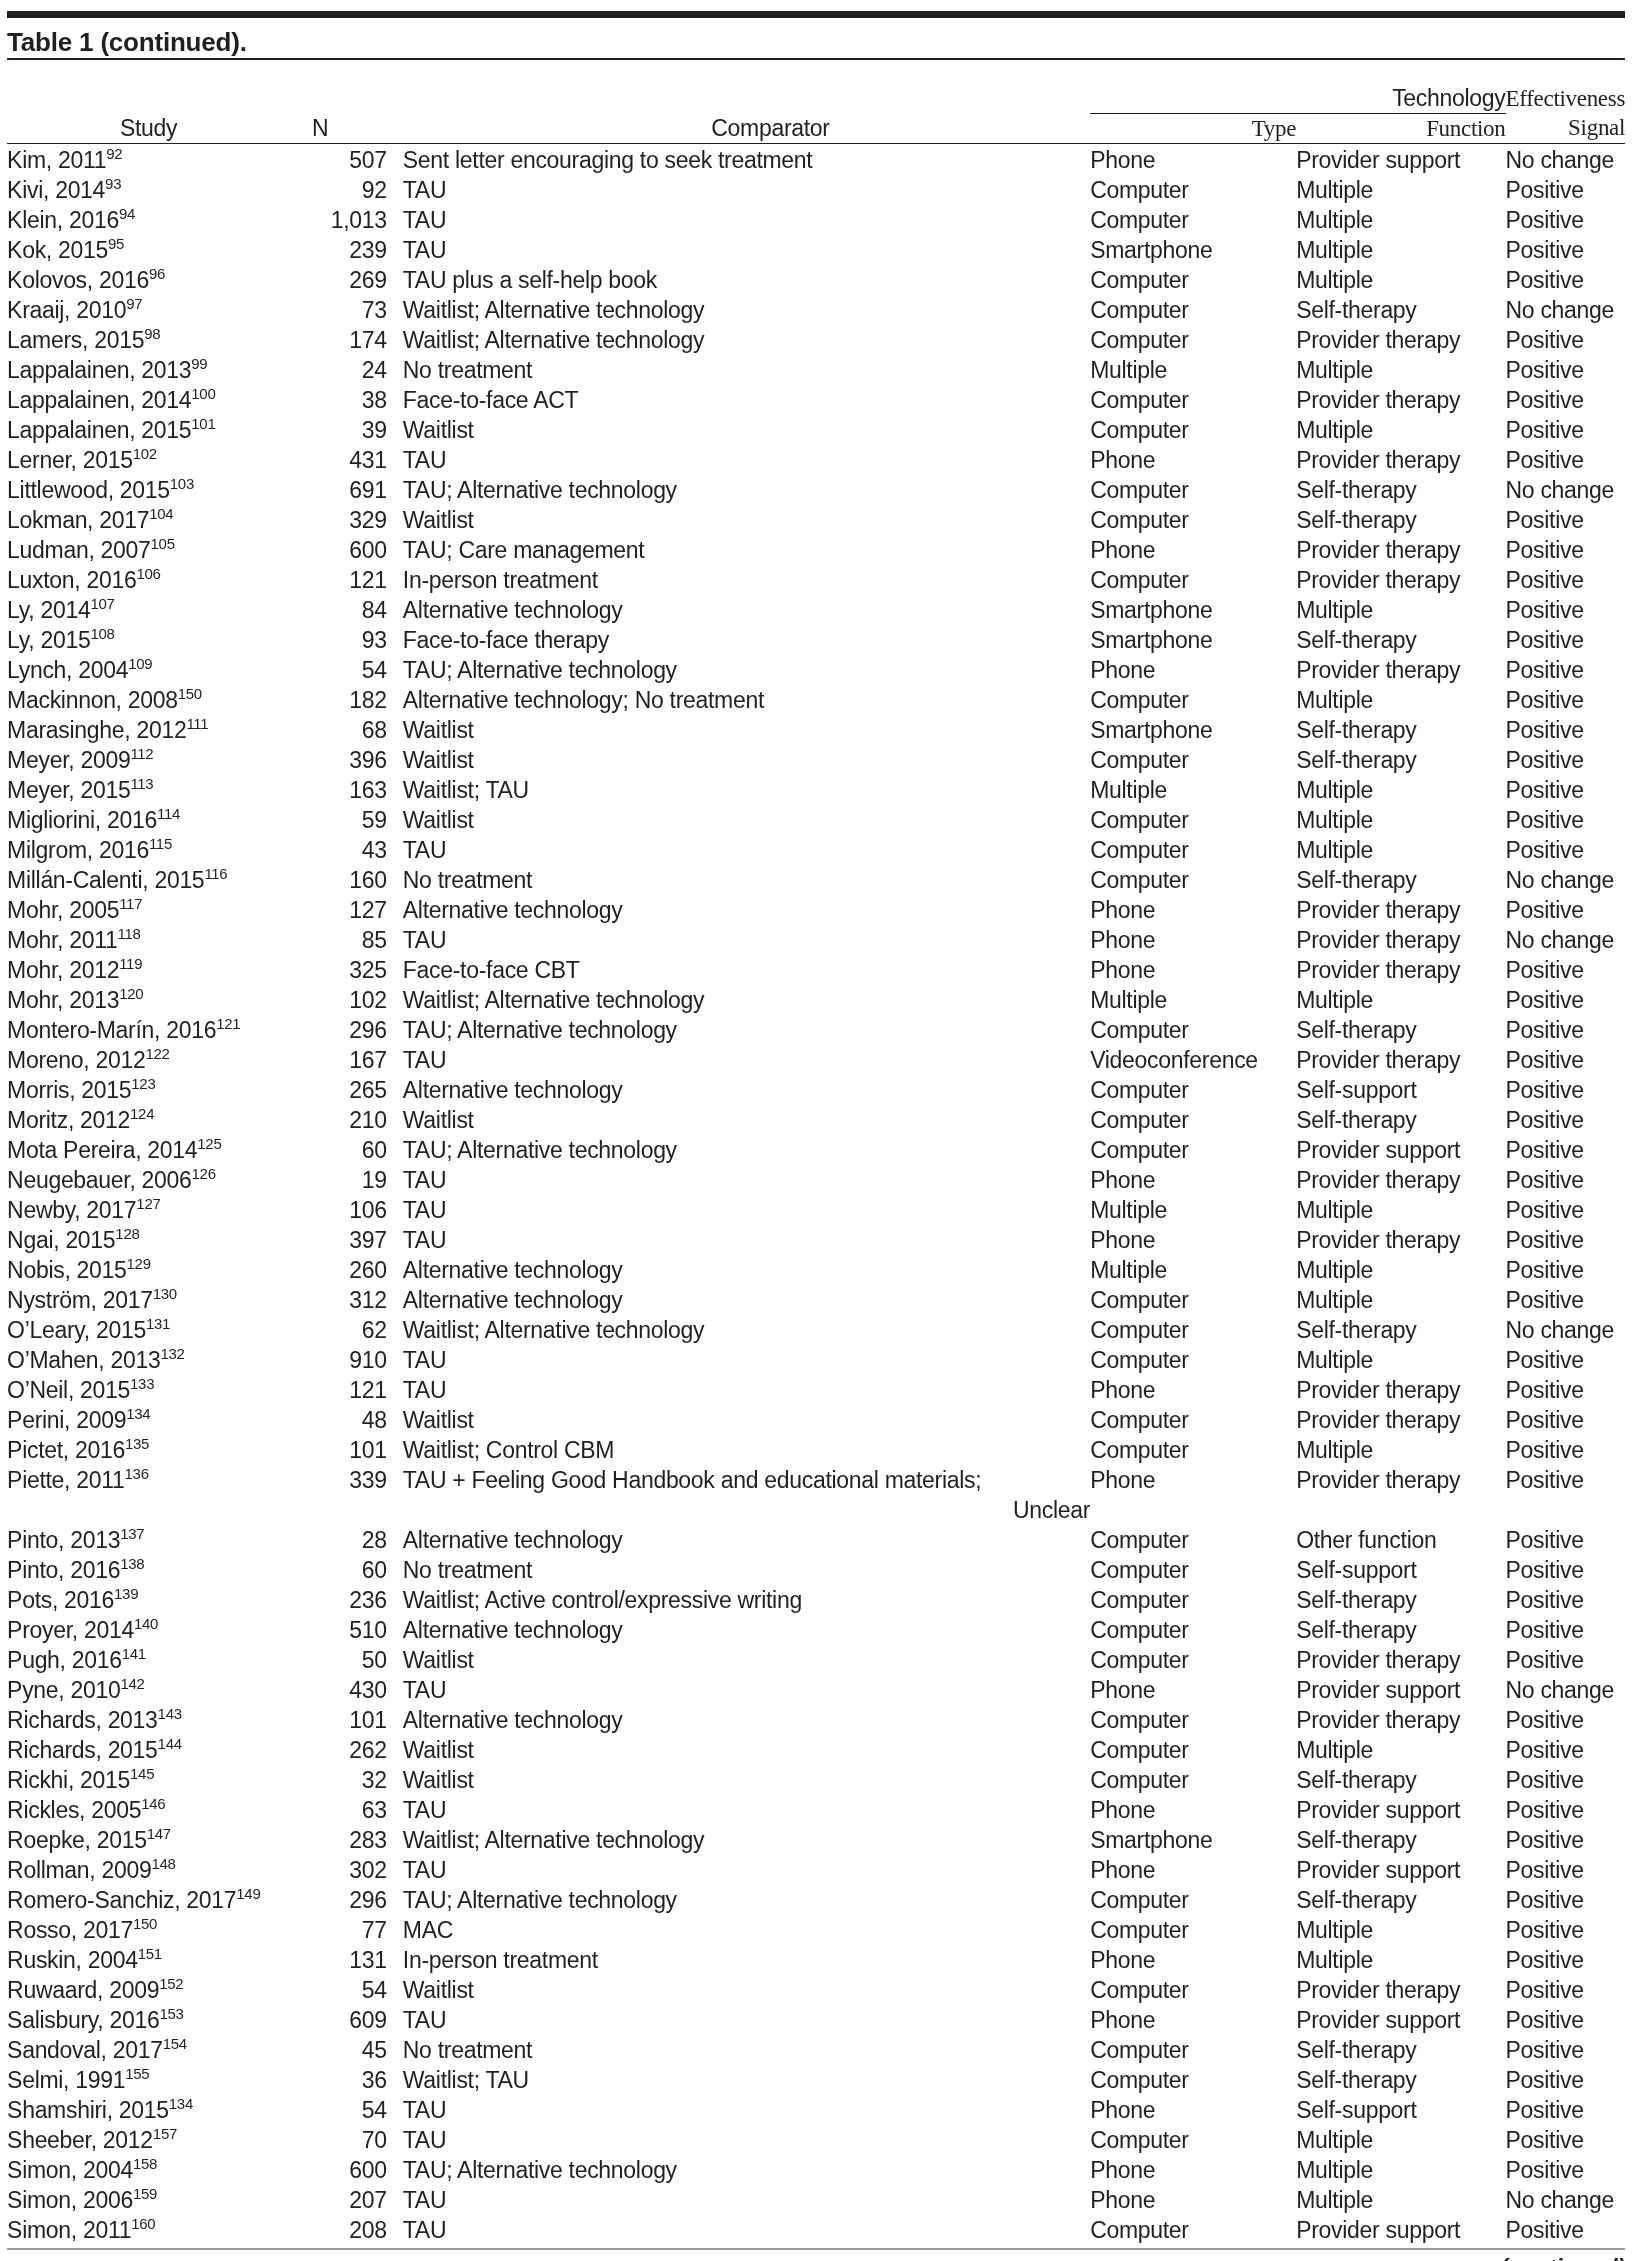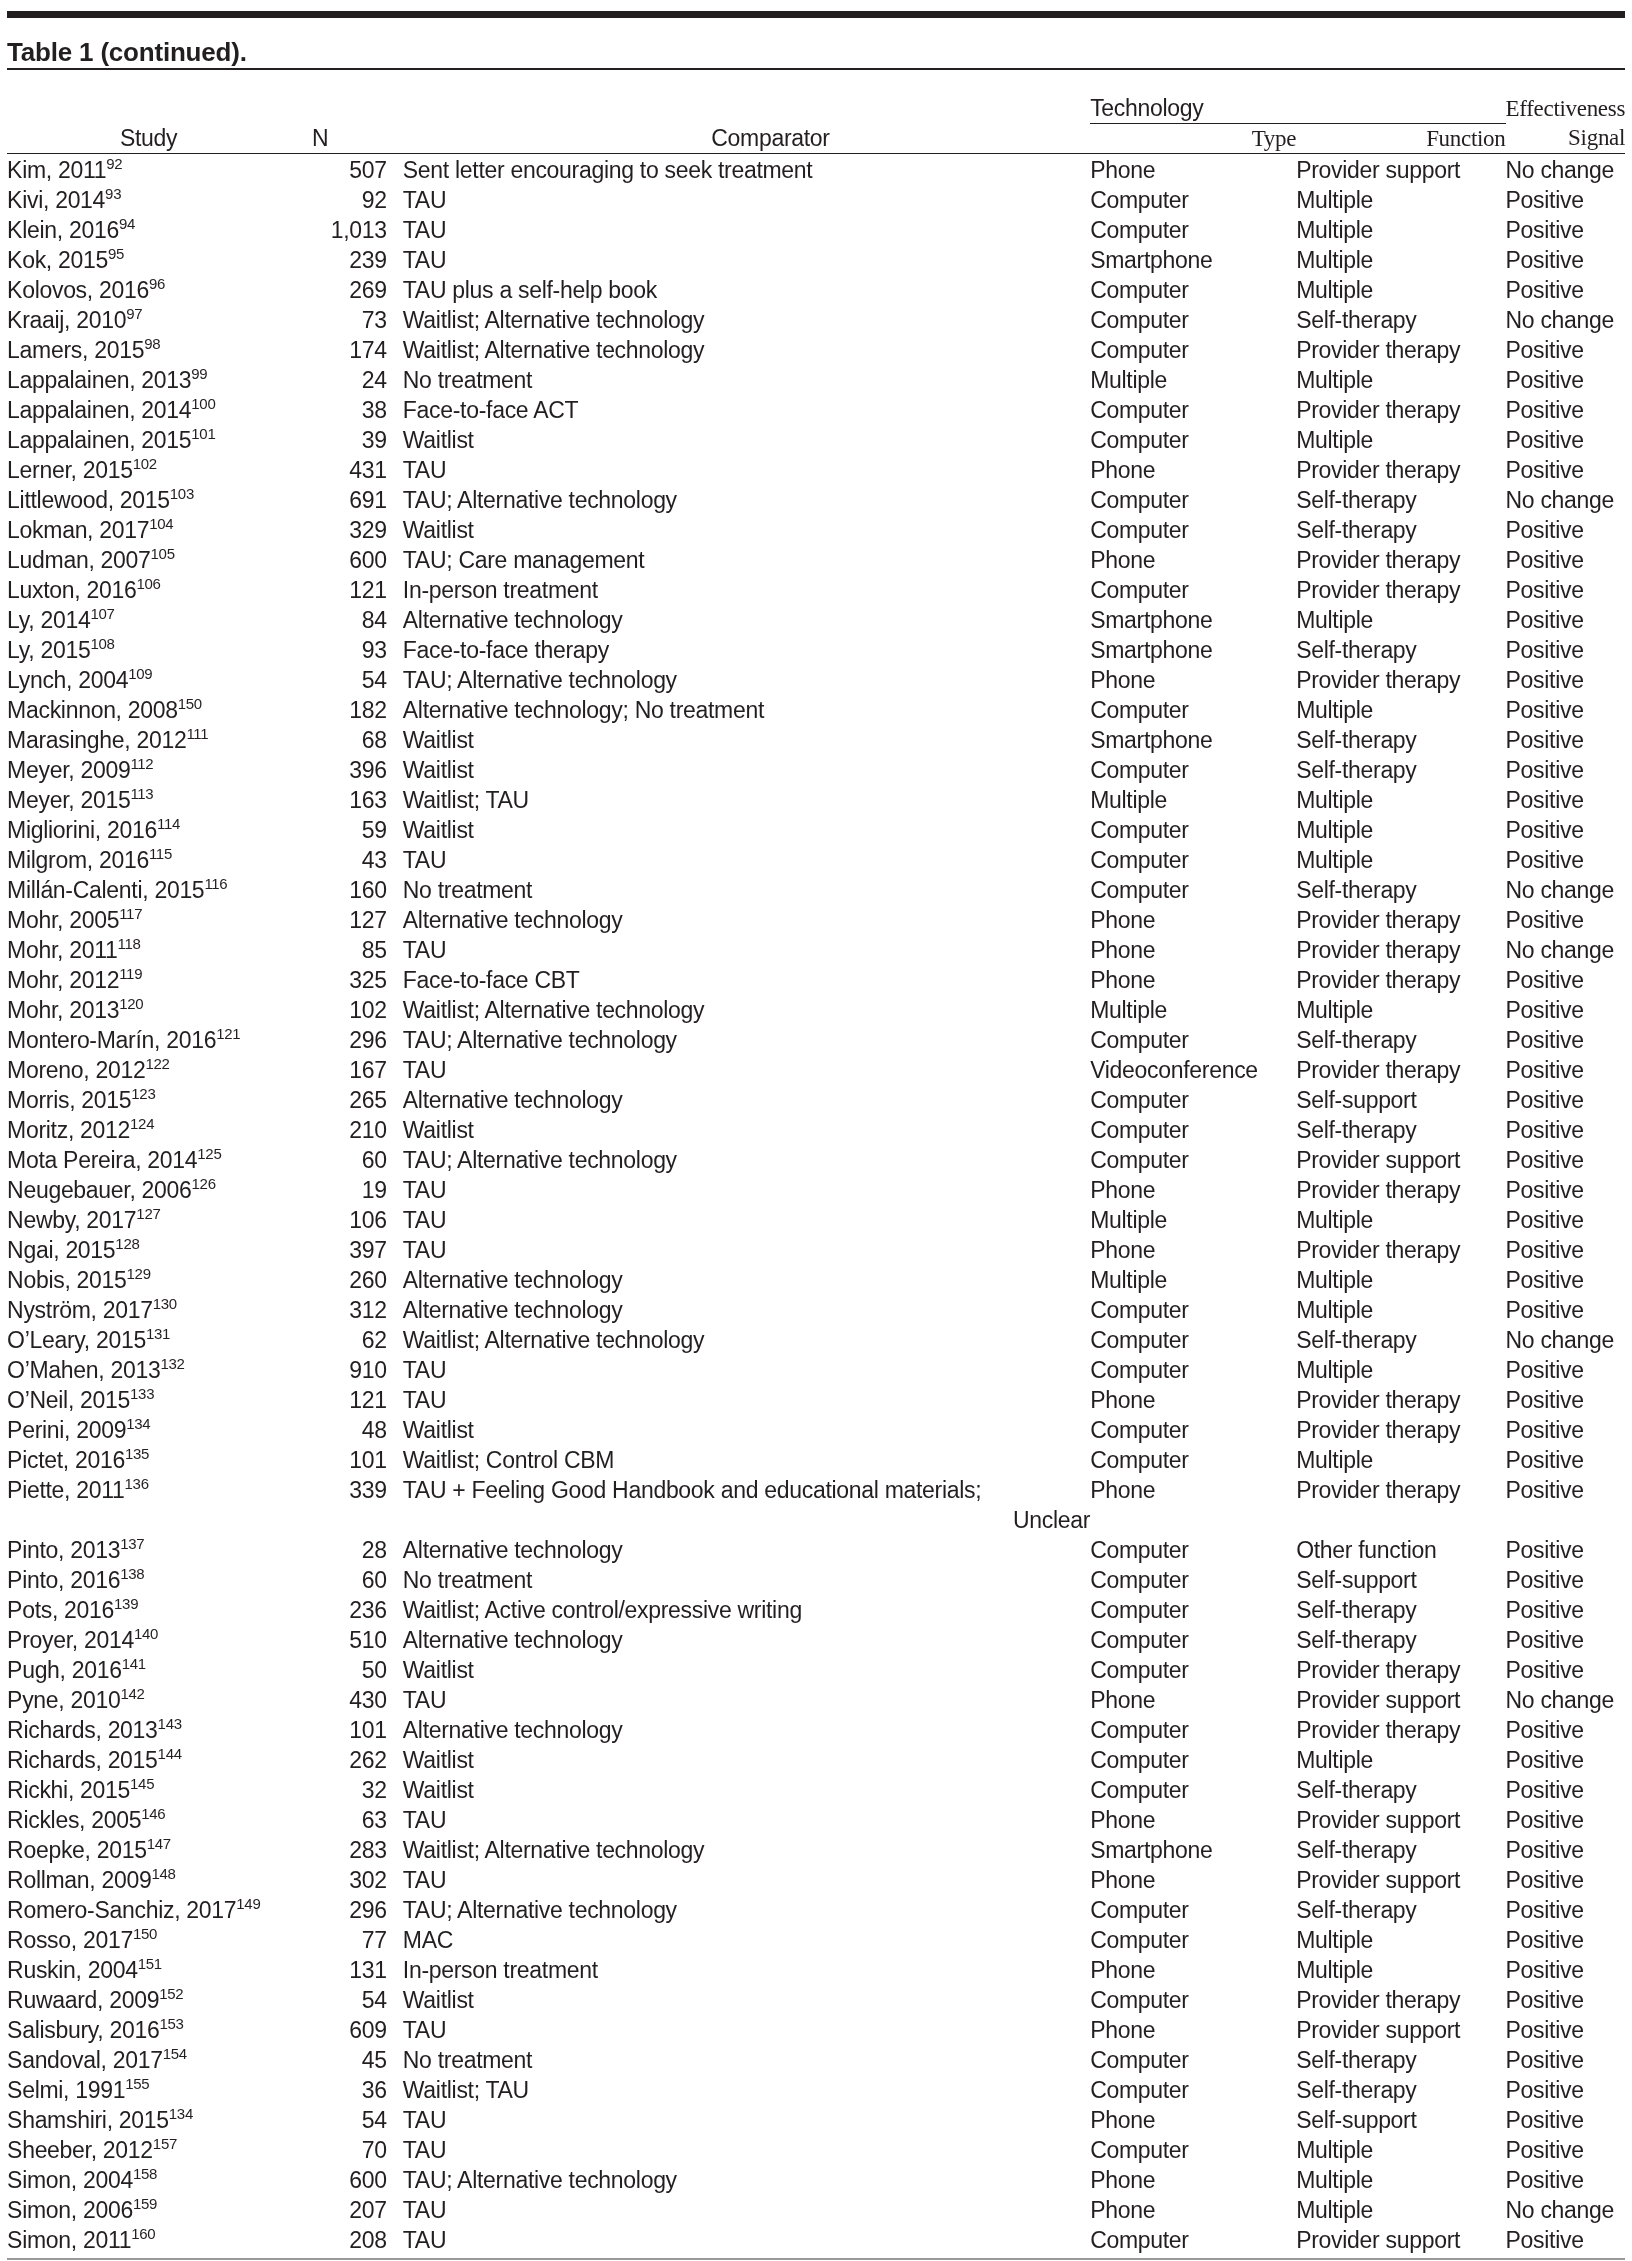--- a/index.html
+++ b/index.html
@@ -1,31 +1,31 @@
 <!DOCTYPE html>
 <html style="font-size:12.7px"><head>
 <meta charset="utf-8">
 <style>
   html,body{margin:0;padding:0;background:#fff;}
   body{width:1632px;height:2261px;overflow:hidden;font-family:"Liberation Sans",sans-serif;color:#231f20;}
   .page{position:relative;width:1618px;margin-left:7.1px;padding-top:11px;}
   .top-rule{height:7.1px;background:#231f20;}
-  .title{font-weight:bold;font-size:26px;line-height:32px;margin-top:18px;letter-spacing:-0.2px;}
+  .title{font-weight:bold;font-size:26px;line-height:32px;margin-top:8px;letter-spacing:-0.2px;}
   .rule-thin{height:1.6px;background:#231f20;}
   table{border-collapse:collapse;width:100%;font-size:23px;letter-spacing:-0.3px;}
   th{font-weight:normal;padding:0;line-height:29px;}
   td{padding:0;line-height:30px;vertical-align:top;white-space:nowrap;}
   .c-study{width:286px;text-align:left;}
   .c-n{width:79px;text-align:right;padding-right:16px;}
   .c-comp{width:668px;text-align:left;}
   .c-type{width:210px;text-align:left;}
   .c-func{width:214px;text-align:left;}
   .c-eff{text-align:left;}
   thead tr.h1 th{padding-top:24px;}
-  .grp{text-align:left;border-bottom:1.6px solid #231f20;}
+  .grp{text-align:right;border-bottom:1.6px solid #231f20;}
   .hdr-under th{border-bottom:1.6px solid #231f20;}
   th.center{text-align:right;font-family:Liberation Serif, serif;}
   tbody tr:first-child td{padding-top:1.6px;}
   sup{font-size:15px;line-height:0;vertical-align:super;position:relative;top:-0.8px;}
   .wrap{white-space:normal;}
   .wrap .cont{display:block;padding-left:26px;text-align:right;}
   .bottom-rule{height:1.6px;background:#999;margin-top:3.2px;}
   .continued{text-align:right;font-style:italic;font-weight:bold;font-size:23px;margin-top:4.8px;}
 </style>
 </head>

